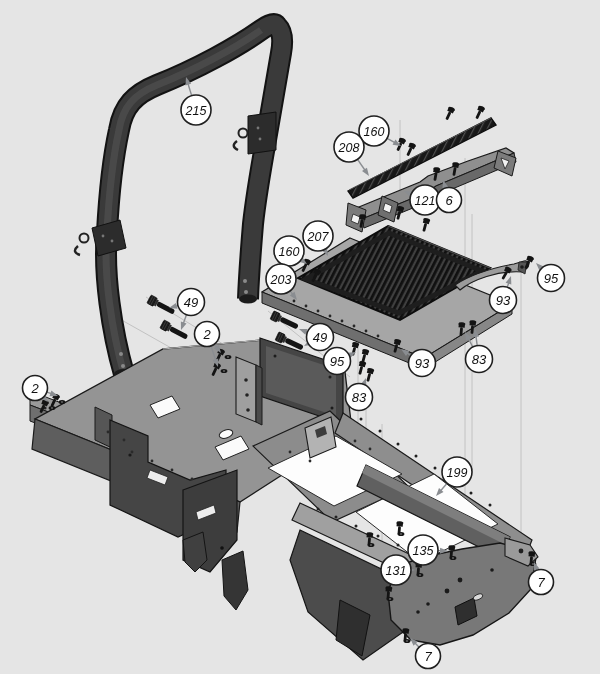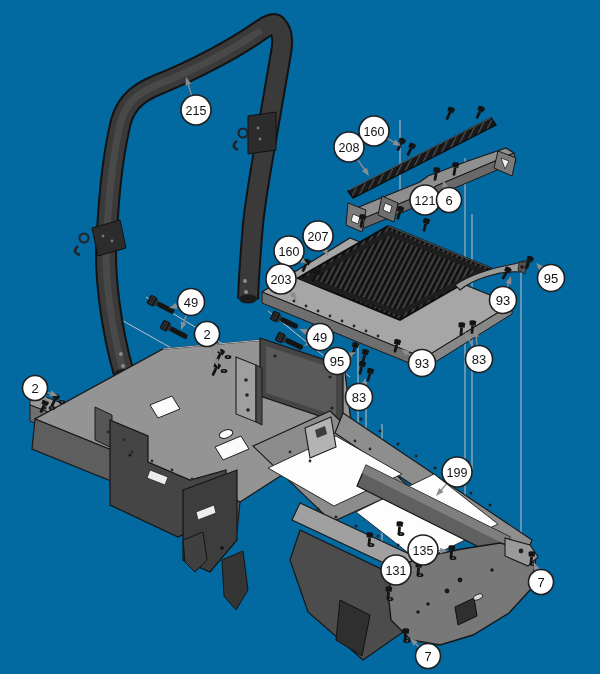--- a/index.html
+++ b/index.html
@@ -1,17 +1,17 @@
 <!DOCTYPE html>
 <html><head>
 <meta charset="utf-8">
 <style>
   html,body{margin:0;padding:0;background:#ffffff;}
-  .stage{position:relative;width:600px;height:674px;background:#0369a1;overflow:hidden;
-         font-family:"Liberation Sans", sans-serif;}
+  .stage{position:relative;width:600px;height:674px;background:#e5e5e5;overflow:hidden;
+         font-family:"Liberation Sans", sans-serif;font-style:italic;}
   svg{position:absolute;left:0;top:0;}
   .callout-text{font-family:"Liberation Sans", sans-serif;fill:#111;}
 </style>
 </head>
 <body>
 
 <div class="stage">
 <svg id="art" width="600" height="674" viewBox="0 0 600 674" xmlns="http://www.w3.org/2000/svg">
 
   <defs>

